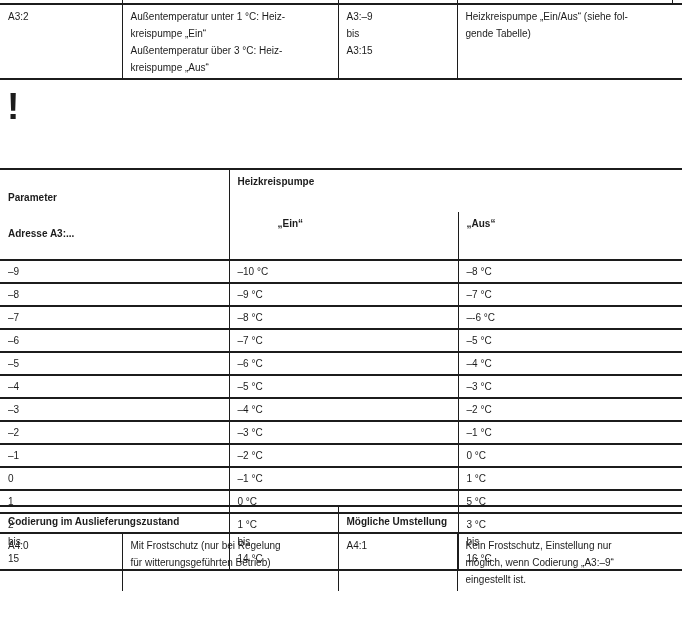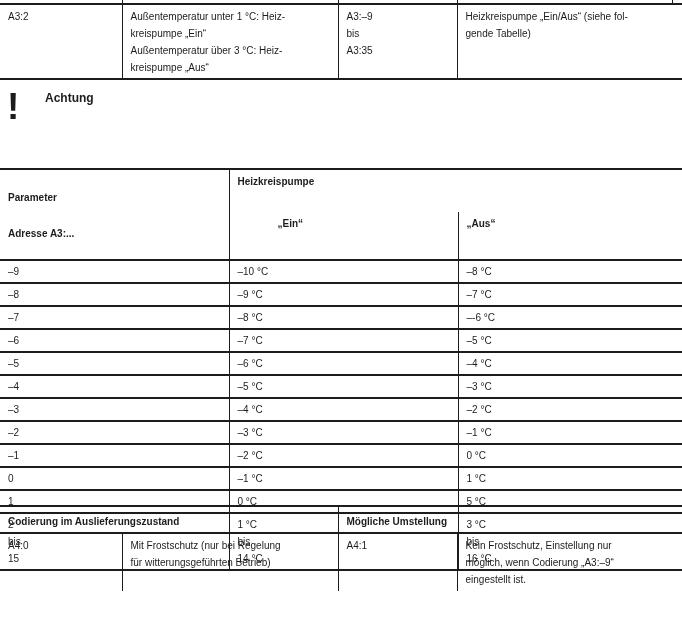--- a/index.html
+++ b/index.html
@@ -85,31 +85,30 @@
       </colgroup>
     <tbody>
       <tr>
         <td>A3:2</td>
         <td>Außentemperatur unter 1 °C: Heiz-
 kreispumpe „Ein“
 Außentemperatur über 3 °C: Heiz-
 kreispumpe „Aus“</td>
         <td>A3:–9
 bis
-A3:35</td>
+A3:15</td>
         <td>Heizkreispumpe „Ein/Aus“ (siehe fol-
 gende Tabelle)</td>
       </tr>
     </tbody>
   </table>
 
   <div class="warning">
     <div class="warn-icon">!</div>
     <div class="warn-text">
-      <div class="warn-title">Achtung</div>
     </div>
   </div>
 
   <table class="tbl tbl-main">
     <colgroup>
         <col style="width:229px">
         <col style="width:229px">
         <col style="width:224px">
       </colgroup>
     <thead>

